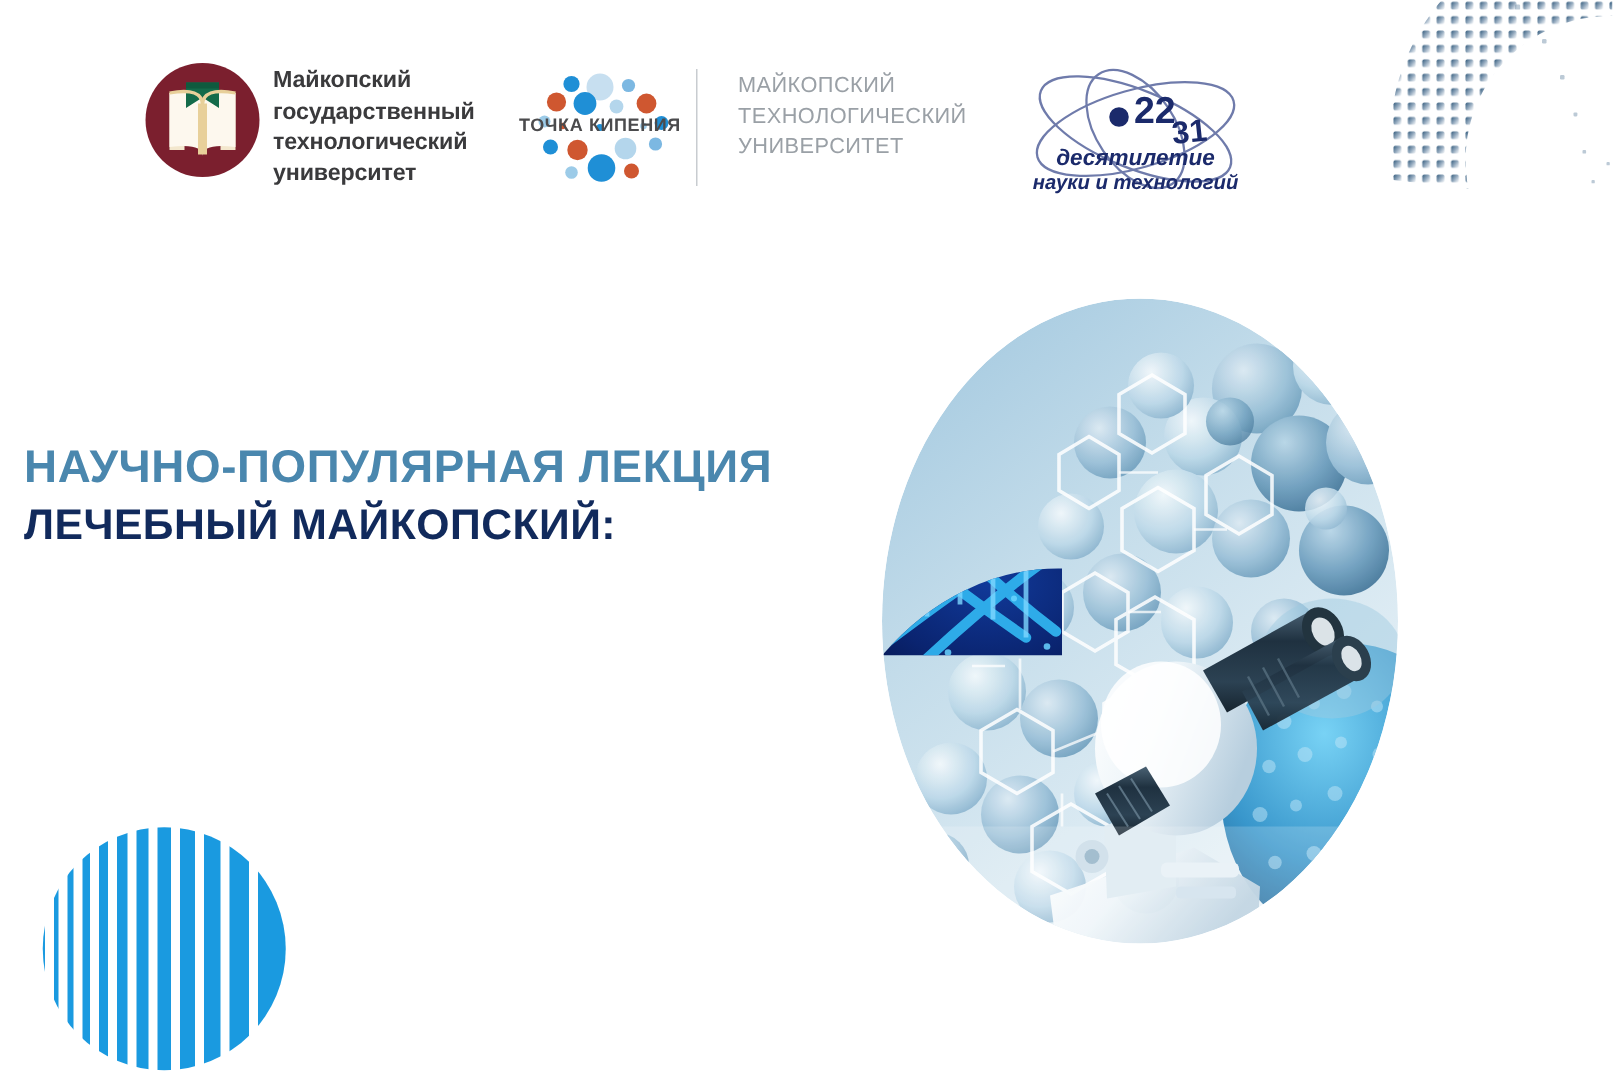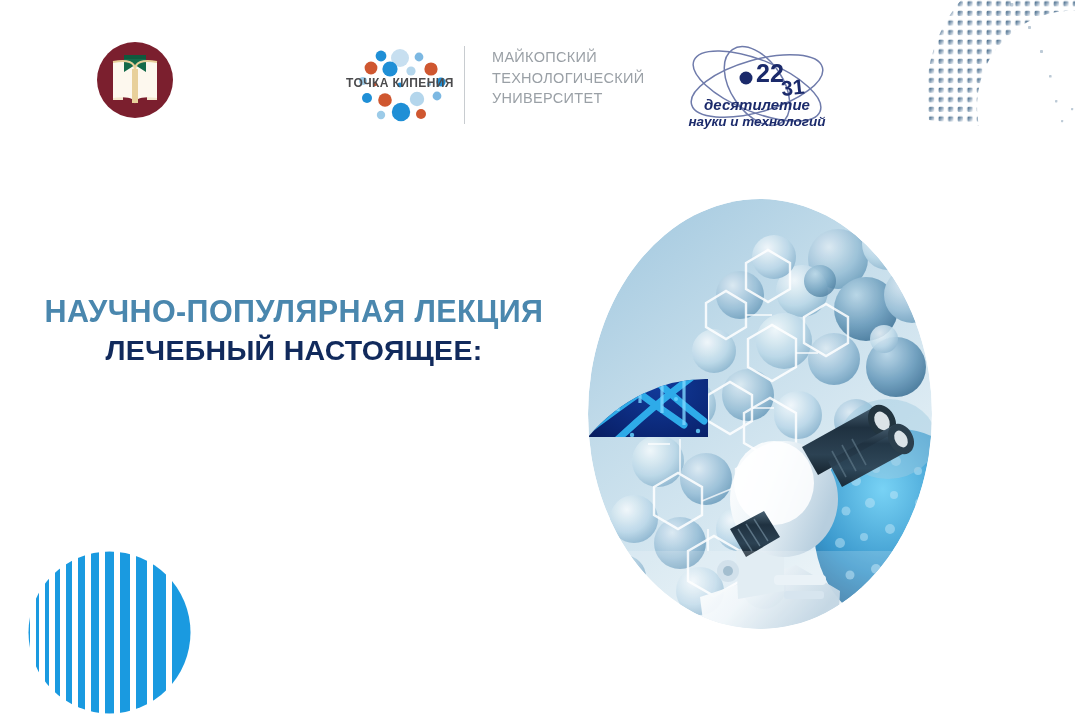--- a/index.html
+++ b/index.html
@@ -108,24 +108,23 @@
     position: absolute;
     left: 672px;
     top: 38px;
     width: 170px;
     height: 96px;
   }
 
   
   .title-block {
     position: absolute;
-    left: 4px;
+    left: 16px;
     top: 292px;
     width: 580px;
-    text-align: center;
   }
   .title-line-1 {
     font-size: 30.5px;
     font-weight: bold;
     letter-spacing: 0.4px;
     color: #4a87ae;
     line-height: 1.28;
     white-space: nowrap;
   }
   .title-line-2,
@@ -196,20 +195,21 @@
         <path d="M51 21 h10 v38 h-10 z" fill="#f3e7cd"></path>
         <path d="M17 21 q22 -4 22 8 v34 q0 -9 -22 -6 z" fill="#fdf8ee"></path>
         <path d="M61 21 q-22 -4 -22 8 v34 q0 -9 22 -6 z" fill="#fdf8ee"></path>
         <path d="M36 28 h6 v34 h-6 z" fill="#e8d09a"></path>
         <path d="M28 14 h22 v17 l-11 -7 l-11 7 z" fill="#146b4a"></path>
         <path d="M28 14 h22 v4 h-22 z" fill="#0f5a3e"></path>
         <path d="M17 21 q22 -4 22 8" fill="none" stroke="#e8d09a" stroke-width="2.2"></path>
         <path d="M61 21 q-22 -4 -22 8" fill="none" stroke="#e8d09a" stroke-width="2.2"></path>
       </svg>
     </div>
+    <div class="mstu-name">Майкопский государственный технологический университет</div>
 
     <div class="tk-logo">
       <svg width="118" height="92" viewBox="0 0 118 92" aria-hidden="true">
         <g>
           <circle cx="59" cy="18" r="9" fill="#c7dff0"></circle>
           <circle cx="40" cy="16" r="5.4" fill="#1f8fd6"></circle>
           <circle cx="78" cy="17" r="4.4" fill="#7cb8e2"></circle>
           <circle cx="30" cy="28" r="6.4" fill="#cf5730"></circle>
           <circle cx="49" cy="29" r="7.6" fill="#1f8fd6"></circle>
           <circle cx="90" cy="29" r="6.6" fill="#cf5730"></circle>
@@ -250,21 +250,21 @@
         <text x="84" y="44" font-family="Liberation Sans, sans-serif" font-size="25" font-weight="bold" fill="#1b2a6b">22</text>
         <text x="110" y="58" font-family="Liberation Sans, sans-serif" font-size="21" font-weight="bold" fill="#1b2a6b" transform="rotate(-6 110 58)">31</text>
         <text x="85" y="72" text-anchor="middle" font-family="Liberation Sans, sans-serif" font-size="15" font-weight="bold" font-style="italic" fill="#1b2a6b">десятилетие</text>
         <text x="85" y="88" text-anchor="middle" font-family="Liberation Sans, sans-serif" font-size="13.5" font-weight="bold" font-style="italic" fill="#1b2a6b">науки и технологий</text>
       </svg>
     </div>
   </div>
 
   <div class="title-block">
     <div class="title-line-1">НАУЧНО-ПОПУЛЯРНАЯ ЛЕКЦИЯ</div>
-    <div class="title-line-2">ЛЕЧЕБНЫЙ НАСТОЯЩЕЕ:</div>
+    <div class="title-line-2">ЛЕЧЕБНЫЙ МАЙКОПСКИЙ:</div>
   </div>
 
   <div class="hero-circle">
     <svg width="344" height="430" viewBox="0 0 344 430" aria-hidden="true">
       <defs>
         <linearGradient id="bgSky" x1="0" y1="0" x2="0.65" y2="1">
           <stop offset="0%" stop-color="#9fc6de"></stop>
           <stop offset="42%" stop-color="#c3dcea"></stop>
           <stop offset="100%" stop-color="#eaf3f8"></stop>
         </linearGradient>

